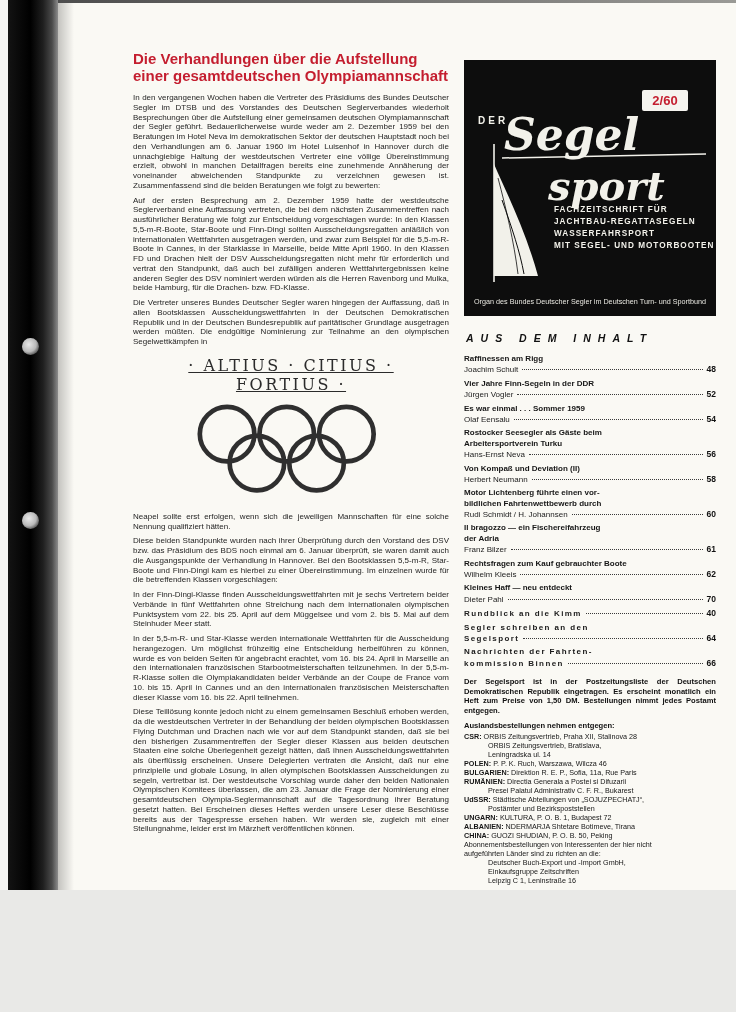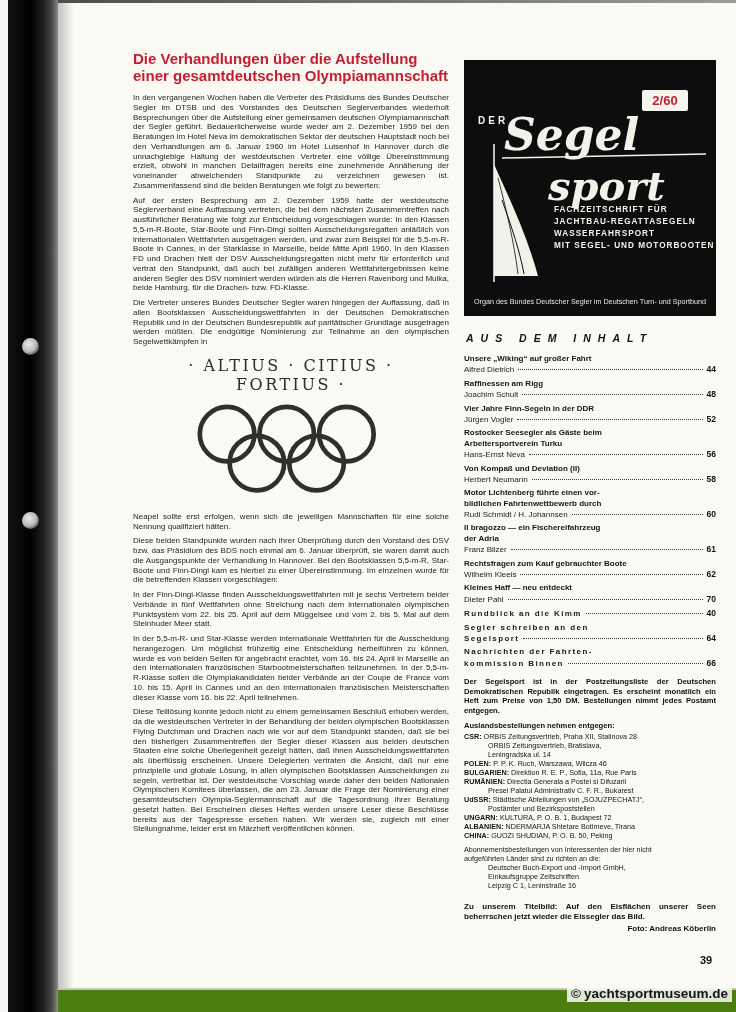--- a/index.html
+++ b/index.html
@@ -1,16 +1,16 @@
 <!DOCTYPE html>
 <html style="--headline_red: #c41e2f;"><head>
 <meta charset="utf-8">
 <style>
   html,body{margin:0;padding:0;background:#e9e9e7;}
-  .stage{position:relative;width:736px;height:1012px;background:#4d7c0f;overflow:hidden;
+  .stage{position:relative;width:736px;height:890px;background:#4d7c0f;overflow:hidden;
          font-family:"Liberation Sans",sans-serif;-webkit-font-smoothing:antialiased;}
   
   .edge-left-white{position:absolute;left:0;top:0;width:8px;height:1012px;background:#f4f4f2;}
   .binding{position:absolute;left:8px;top:0;width:50px;height:1012px;
            background:linear-gradient(90deg,#131313 0%,#000 45%,#1f1f1f 70%,#4a4a4a 88%,#8c8c8c 100%);}
   .hole{position:absolute;left:14px;width:17px;height:17px;border-radius:50%;
         background:radial-gradient(circle at 40% 38%,#e9e9e9,#b9b9b9 50%,#4a4a4a 78%,#141414 100%);}
   .hole1{top:338px;} .hole2{top:512px;}
   .page{position:absolute;left:58px;top:0;width:678px;height:988px;background:#faf9f4;}
   .page::before{content:"";position:absolute;left:0;top:0;bottom:0;width:16px;
@@ -19,21 +19,21 @@
         background:linear-gradient(90deg,#4d4d4d,#9a9a96);}
   .bottom-edge{position:absolute;left:58px;top:988px;width:678px;height:2px;background:#c6c6c0;}
 
   
   .col-left{position:absolute;left:75px;top:50px;width:316px;}
   .headline{font-size:15px;font-weight:700;color:var(--headline_red,#c41e2f);
             line-height:1.14;margin:0 0 9px 0;}
   .headline span{white-space:nowrap;display:block;}
   .body-p{font-size:8px;line-height:1.22;text-align:justify;color:#1f1f1f;margin:0 0 5px 0;}
   .motto{font-family:"DejaVu Serif",serif;font-size:16px;letter-spacing:2.5px;text-align:center;
-         color:#2b2b2b;margin:9px 8px 6px;}
+         color:#2b2b2b;margin:9px 8px 6px;text-decoration:underline;}
   .rings{text-align:center;margin:0 0 10px 0;}
 
   
   .col-right{position:absolute;left:406px;top:60px;width:252px;}
   .logo-box{width:252px;height:256px;}
   .lg-der{fill:#f2f1ea;font-size:10px;font-weight:700;letter-spacing:3px;}
   .lg-segel{fill:#f2f1ea;font-family:"DejaVu Serif",serif;font-style:italic;font-weight:700;font-size:44px;}
   .lg-sport{fill:#f2f1ea;font-family:"DejaVu Serif",serif;font-style:italic;font-weight:700;font-size:40px;}
   .lg-issue{fill:var(--headline_red,#c41e2f);font-weight:700;font-size:13px;}
   .lg-sub{fill:#f2f1ea;font-size:8.2px;font-weight:700;letter-spacing:1px;}
@@ -46,21 +46,21 @@
   .toc-tail .tail{white-space:nowrap;}
   .dots{flex:1;margin:0 4px;min-width:10px;border-bottom:1.5px dotted #3a3a3a;transform:translateY(-2px);}
   .pg{font-weight:700;font-size:8.5px;color:#111;}
   .toc-item.spaced .tail,.toc-item.spaced .toc-title div{font-weight:700;letter-spacing:1.4px;}
 
   .imprint-notice{font-size:7.6px;font-weight:700;line-height:1.25;text-align:justify;margin:8px 0 0;color:#111;}
   .foreign-header{font-size:7.6px;font-weight:700;margin:6px 0 2px;color:#111;}
   .f-line{font-size:7.2px;line-height:1.25;color:#161616;}
   .f-line .f-b{font-weight:700;}
   .f-line.ind{padding-left:24px;}
-  .f-line.gap{margin-top:5px;}
+  .f-line.gap{}
 
   .cover-note{font-size:8px;font-weight:700;line-height:1.3;text-align:justify;margin-top:12px;color:#111;}
   .cn-credit{text-align:right;margin-top:1px;}
 
   .pageno{position:absolute;left:642px;top:954px;font-family:Liberation Sans, sans-serif;
           font-weight:700;font-size:11px;color:#111;}
   .watermark{position:absolute;top:985px;right:4px;font-size:13.5px;font-weight:700;color:#151515;
              background:rgba(250,250,248,.85);padding:1px 4px;}
   .wm-c{margin-right:3px;}
 </style>
@@ -145,30 +145,20 @@
           <text class="lg-sub" x="90" y="188">MIT SEGEL- UND MOTORBOOTEN</text>
 
           <text class="lg-organ" x="126" y="244" text-anchor="middle" textLength="232" lengthAdjust="spacingAndGlyphs">Organ des Bundes Deutscher Segler im Deutschen Turn- und Sportbund</text>
         </svg>
       </div>
 
       <div class="toc-header">AUS DEM INHALT</div>
 
       <div>
 
-          <div class="toc-item">
-            <div class="toc-title">
-              <div>Unsere „Wiking“ auf großer Fahrt</div>
-            </div>
-            <div class="toc-tail">
-              <span class="tail">Alfred Dietrich</span>
-              <span class="dots"></span>
-              <span class="pg">44</span>
-            </div>
-          </div>
 
           <div class="toc-item">
             <div class="toc-title">
               <div>Raffinessen am Rigg</div>
             </div>
             <div class="toc-tail">
               <span class="tail">Joachim Schult</span>
               <span class="dots"></span>
               <span class="pg">48</span>
             </div>
@@ -179,20 +169,30 @@
             <div class="toc-title">
               <div>Vier Jahre Finn-Segeln in der DDR</div>
             </div>
             <div class="toc-tail">
               <span class="tail">Jürgen Vogler</span>
               <span class="dots"></span>
               <span class="pg">52</span>
             </div>
           </div>
 
+          <div class="toc-item">
+            <div class="toc-title">
+              <div>Es war einmal . . . Sommer 1959</div>
+            </div>
+            <div class="toc-tail">
+              <span class="tail">Olaf Eensalu</span>
+              <span class="dots"></span>
+              <span class="pg">54</span>
+            </div>
+          </div>
 
           <div class="toc-item">
             <div class="toc-title">
               <div>Rostocker Seesegler als Gäste beim</div>
               <div>Arbeitersportverein Turku</div>
             </div>
             <div class="toc-tail">
               <span class="tail">Hans-Ernst Neva</span>
               <span class="dots"></span>
               <span class="pg">56</span>

